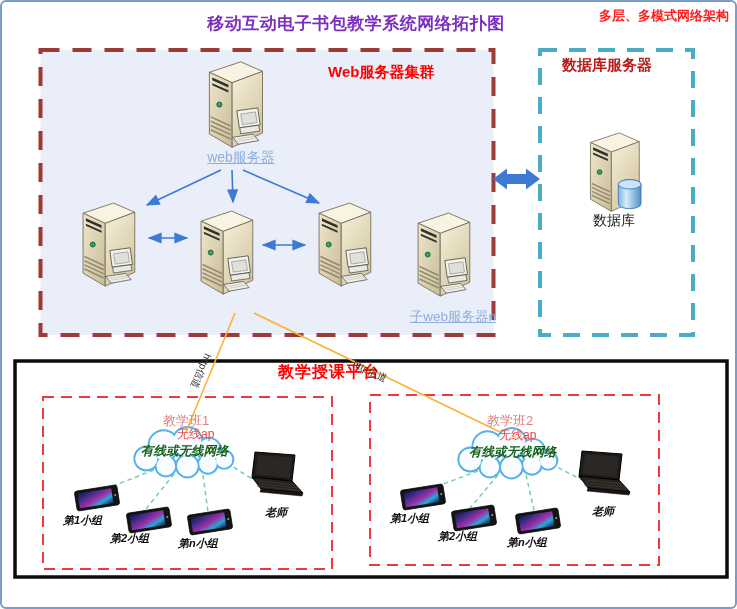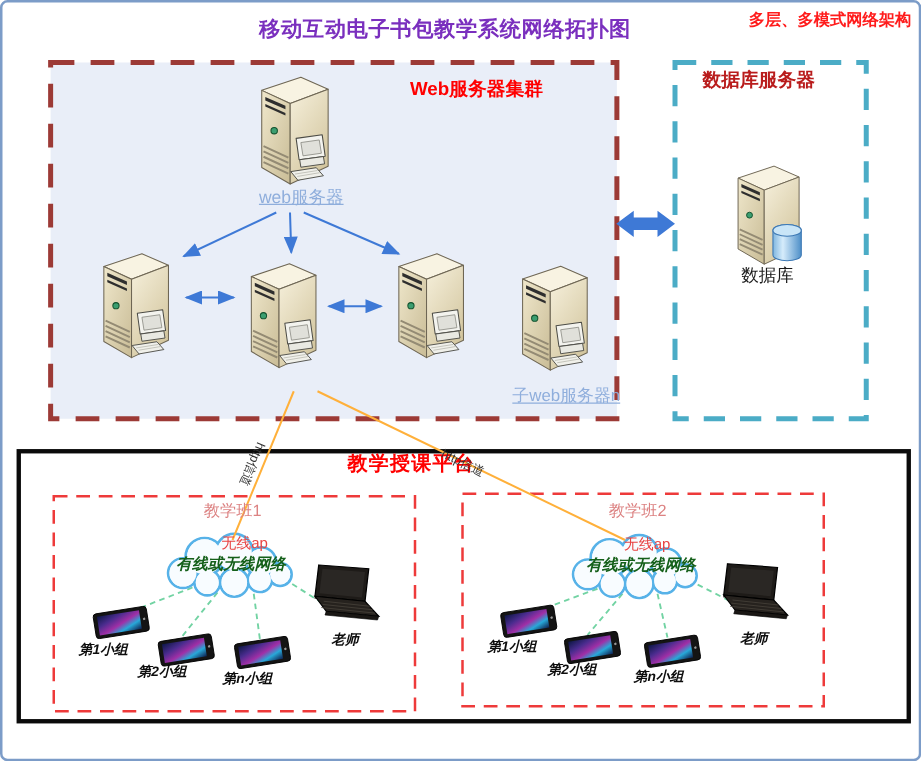--- a/index.html
+++ b/index.html
@@ -15,21 +15,21 @@
   .cluster-cap{left:326px;top:62px;font-size:15px;font-weight:bold;color:#FF0000;}
   .srv-lbl{font-size:13.5px;color:#8FAEDC;text-align:center;text-decoration:underline;}
   .websrv{left:196px;top:148px;width:86px;font-size:14px;}
   .sub1{left:46px;top:285px;width:122px;}
   .sub2{left:170px;top:295px;width:122px;}
   .sub3{left:284px;top:285px;width:122px;}
   .subn{left:390px;top:295px;width:122px;margin-top:12px;}
   .db-cap{left:560px;top:55px;font-size:15px;font-weight:bold;color:#b91c1c;}
   .db-lbl{left:580px;top:211px;width:64px;text-align:center;font-size:14px;color:#1a1a1a;}
   .plat-cap{left:276px;top:361px;font-size:16px;font-weight:bold;color:#FF0000;letter-spacing:1px;}
-  .cls-cap{font-size:13px;color:#DC8282;}
+  .cls-cap{font-size:13px;color:#DC8282;margin-top:12px;}
   .cls1-cap{left:161px;top:400px;}
   .cls2-cap{left:485px;top:400px;}
   .ap{font-size:12px;color:#E84444;}
   .ap1{left:175px;top:426px;}
   .ap2{left:497px;top:427px;}
   .net{font-size:12.5px;font-weight:bold;font-style:italic;color:#15601A;}
   .net1{left:139px;top:442px;}
   .net2{left:467px;top:443px;}
   .grp{font-size:11px;font-weight:bold;font-style:italic;color:#0d0d0d;}
   .c1g1{left:61px;top:512px;} .c1g2{left:108px;top:530px;} .c1gn{left:176px;top:535px;} .c1t{left:263px;top:504px;}

